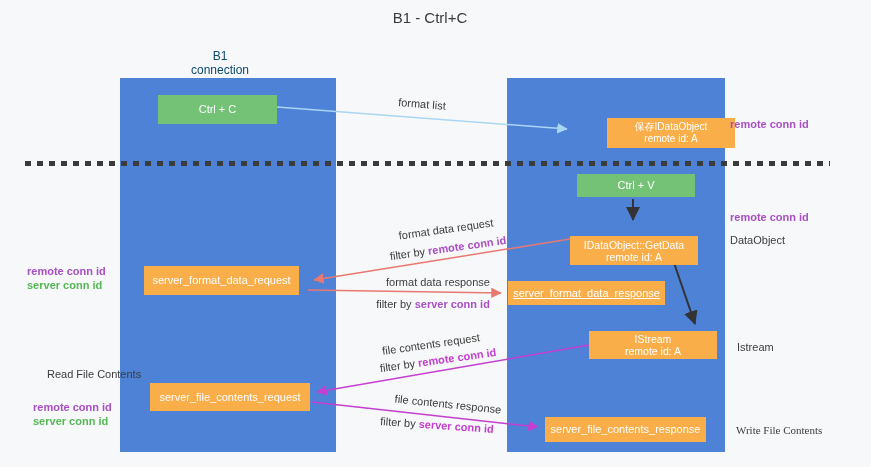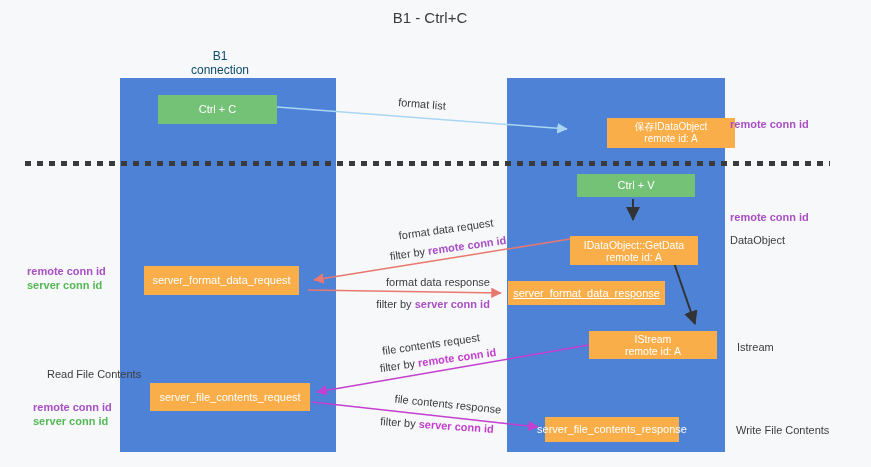--- a/index.html
+++ b/index.html
@@ -45,21 +45,21 @@
   .box.green{background:#74c276;}
   .box.orange{background:#f9ae49;}
   .box-ctrl-c{left:158px;top:95px;width:119px;height:29px;}
   .box-save{left:575px;top:118px;width:128px;height:30px;font-size:10px;line-height:12px;margin-left:32px;}
   .box-ctrl-v{left:577px;top:174px;width:118px;height:23px;}
   .box-getdata{left:570px;top:227px;width:128px;height:29px;font-size:10.5px;line-height:12px;margin-top:9px;}
   .box-fmt-req{left:144px;top:266px;width:155px;height:29px;}
   .box-fmt-resp{left:508px;top:281px;width:157px;height:24px;text-decoration:underline;}
   .box-istream{left:589px;top:331px;width:128px;height:28px;font-size:10.5px;line-height:12px;}
   .box-file-req{left:150px;top:383px;width:160px;height:28px;}
-  .box-file-resp{left:545px;top:417px;width:134px;height:25px;}
+  .box-file-resp{left:545px;top:417px;width:161px;height:25px;}
   
   .flow-label{
     font-size:11px;color:#3c3c3c;white-space:nowrap;
     transform:translate(-50%,-50%);
   }
   .rot-up{transform:translate(-50%,-50%) rotate(-8deg);}
   .rot-dn1{transform:translate(-50%,-50%) rotate(4.5deg);}
   .rot-dn2{transform:translate(-50%,-50%) rotate(6deg);}
   .rot-dn3{transform:translate(-50%,-50%) rotate(4deg);}
   .conn-remote{color:#a94fc5;font-weight:bold;}
@@ -176,21 +176,21 @@
   <span>file contents response</span>
 </div>
 <div class="abs flow-label rot-dn3" style="left:437px;top:425px;">
   <span>filter by </span><span class="conn-server-m">server conn id</span>
 </div>
 
 <div class="abs side-label side-purple" style="left:730px;top:118px;">remote conn id</div>
 <div class="abs side-label side-purple" style="left:730px;top:211px;">remote conn id</div>
 <div class="abs side-label" style="left:730px;top:234px;">DataObject</div>
 <div class="abs side-label" style="left:737px;top:341px;">Istream</div>
-<div class="abs side-label" style="left:736px;top:424px;">Write File Contents</div>
+<div class="abs side-label" style="left:736px;top:424px;font-family:Liberation Serif, serif;">Write File Contents</div>
 
 <div class="abs stack" style="left:27px;top:264px;">
   <div class="side-purple">remote conn id</div>
   <div class="side-green">server conn id</div>
 </div>
 <div class="abs side-label" style="left:28px;top:368px;padding-left:19px;">Read File Contents</div>
 <div class="abs stack" style="left:33px;top:400px;">
   <div class="side-purple">remote conn id</div>
   <div class="side-green">server conn id</div>
 </div>

